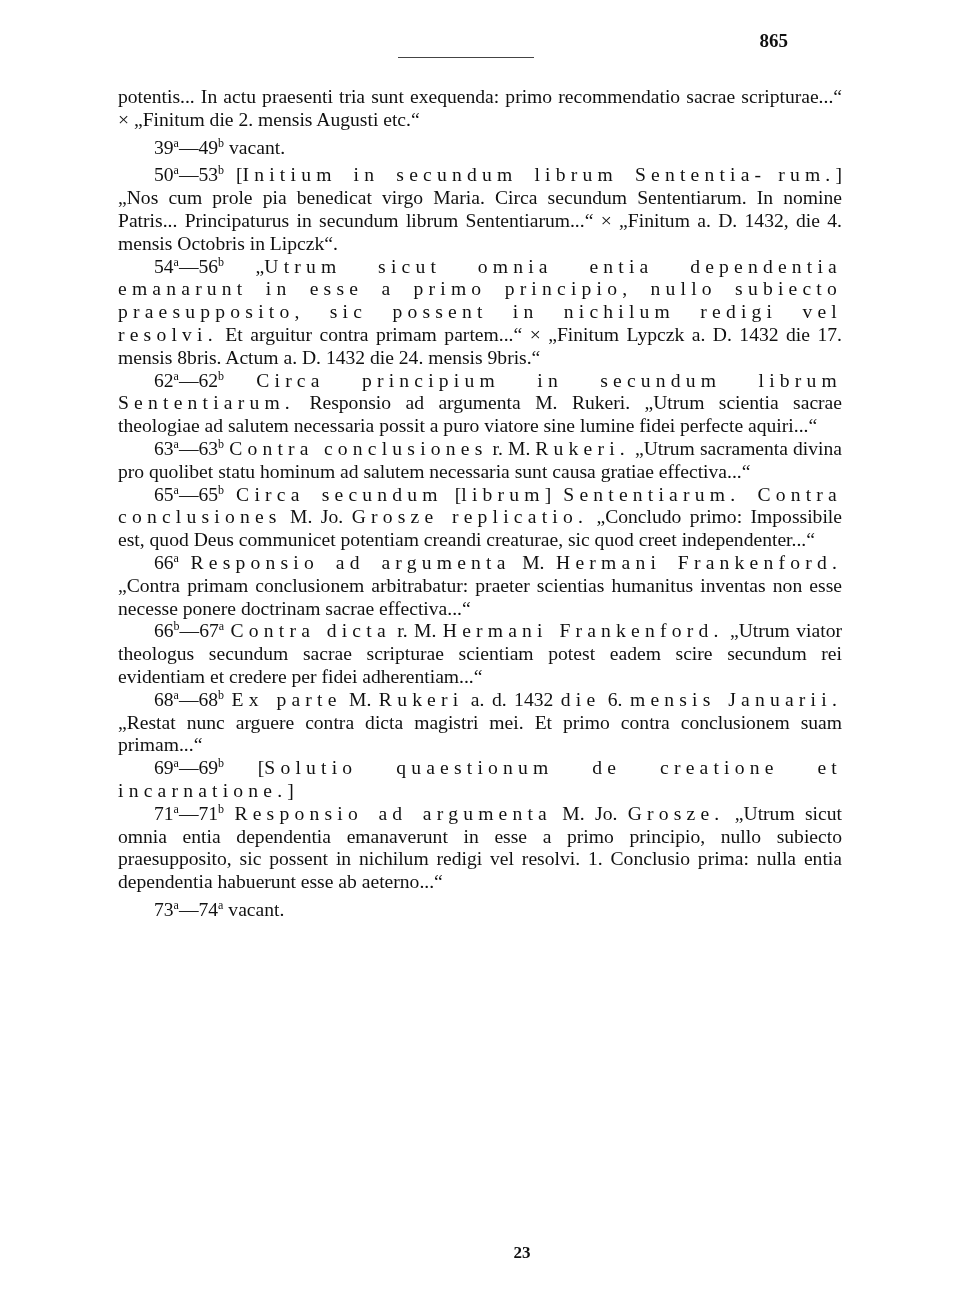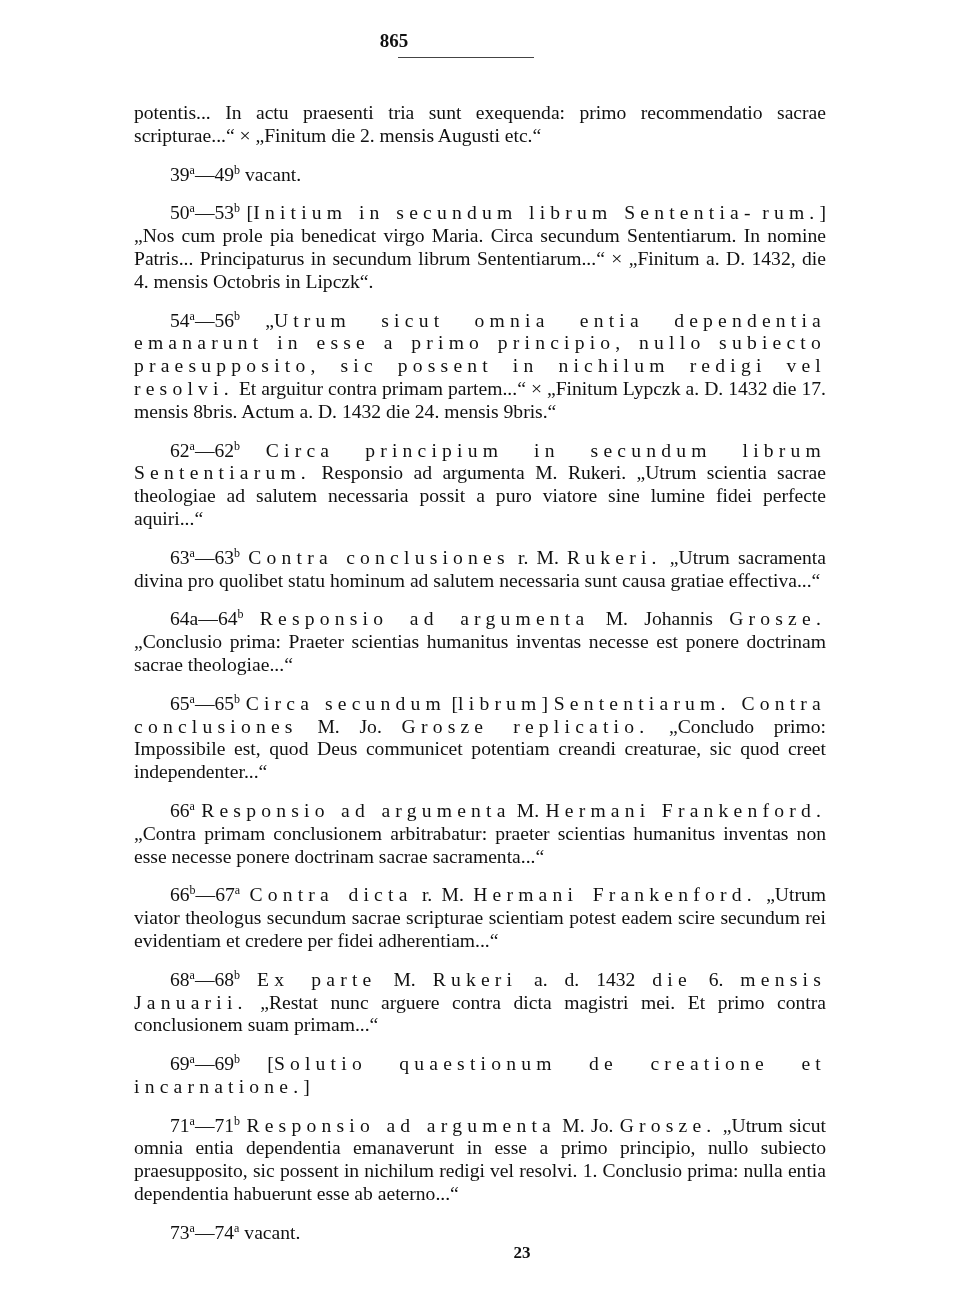--- a/index.html
+++ b/index.html
@@ -1,22 +1,22 @@
 <!DOCTYPE html>
 <html><head>
 <meta charset="utf-8">
 <style>
   html, body { margin: 0; padding: 0; background: #ffffff; }
   body { width: 960px; height: 1296px; position: relative; overflow: hidden;
          font-family: "Liberation Serif", "DejaVu Serif", serif; color: #111; }
-  .page-number-top { position: absolute; top: 30px; left: 0; width: 788px; text-align: center;
+  .page-number-top { position: absolute; top: 30px; left: 0; width: 788px; text-align: right;
          font-size: 19px; font-weight: bold; }
   .rule { position: absolute; top: 57px; left: 398px; width: 136px; height: 1px; background: #444; }
   .body-text { position: absolute; top: 86px; left: 118px; width: 724px; font-size: 19.6px; line-height: 22.8px; }
-  .p { margin: 16px; text-align: justify; text-indent: 0; }
+  .p { margin: 0; text-align: justify; text-indent: 0; }
   .p.ind { text-indent: 36px; }
   .p.vac { text-indent: 36px; margin-top: 5px; margin-bottom: 5px; }
   .p.first { }
   .sp { letter-spacing: 5.2px; }
   sup { font-size: 12px; line-height: 0; vertical-align: 7px; }
   .page-number-bottom { position: absolute; top: 1243px; left: 0; width: 960px; text-align: center;
          font-size: 17px; font-weight: bold; padding-left: 42px; }
 </style>
 </head>
 <body>
@@ -24,23 +24,22 @@
 <div class="page-number-top">865</div>
 <div class="rule"></div>
 
 <div class="body-text" id="body-text">
     <p class="p first"><span>potentis... In actu praesenti tria sunt exequenda: primo recommendatio sacrae scripturae...“ × „Finitum die 2. mensis Augusti etc.“</span></p>
     <p class="p vac"><span>39</span><sup>a</sup><span>—49</span><sup>b</sup><span> vacant.</span></p>
     <p class="p ind"><span>50</span><sup>a</sup><span>—53</span><sup>b</sup><span> [</span><span class="sp">Initium in secundum librum Sententia-</span><span> </span><span class="sp">rum.</span><span>] „Nos cum prole pia benedicat virgo Maria. Circa secundum Sententiarum. In nomine Patris... Principaturus in secundum librum Sententiarum...“ × „Finitum a. D. 1432, die 4. mensis Octobris in Lipczk“.</span></p>
     <p class="p ind"><span>54</span><sup>a</sup><span>—56</span><sup>b</sup><span> „</span><span class="sp">Utrum sicut omnia entia dependentia emanarunt in esse a primo principio, nullo subiecto praesupposito, sic possent in nichilum redigi vel resolvi.</span><span> Et arguitur contra primam partem...“ × „Finitum Lypczk a. D. 1432 die 17. mensis 8bris. Actum a. D. 1432 die 24. mensis 9bris.“</span></p>
     <p class="p ind"><span>62</span><sup>a</sup><span>—62</span><sup>b</sup><span> </span><span class="sp">Circa principium in secundum librum Sententiarum.</span><span> Responsio ad argumenta M. Rukeri. „Utrum scientia sacrae theologiae ad salutem necessaria possit a puro viatore sine lumine fidei perfecte aquiri...“</span></p>
     <p class="p ind"><span>63</span><sup>a</sup><span>—63</span><sup>b</sup><span> </span><span class="sp">Contra conclusiones</span><span> r. M. </span><span class="sp">Rukeri.</span><span> „Utrum sacramenta divina pro quolibet statu hominum ad salutem necessaria sunt causa gratiae effectiva...“</span></p>
-    <p class="p ind"><span>64a—64</span><sup>b</sup><span> </span><span class="sp">Responsio ad argumenta</span><span> M. Johannis </span><span class="sp">Grosze.</span><span> „Conclusio prima: Praeter scientias humanitus inventas necesse est ponere doctrinam sacrae theologiae...“</span></p>
     <p class="p ind"><span>65</span><sup>a</sup><span>—65</span><sup>b</sup><span> </span><span class="sp">Circa secundum</span><span> [</span><span class="sp">librum</span><span>] </span><span class="sp">Sententiarum. Contra conclusiones</span><span> M. Jo. </span><span class="sp">Grosze replicatio.</span><span> „Concludo primo: Impossibile est, quod Deus communicet potentiam creandi creaturae, sic quod creet independenter...“</span></p>
-    <p class="p ind"><span>66</span><sup>a</sup><span> </span><span class="sp">Responsio ad argumenta</span><span> M. </span><span class="sp">Hermani Frankenford.</span><span> „Contra primam conclusionem arbitrabatur: praeter scientias humanitus inventas non esse necesse ponere doctrinam sacrae sacramenta...“</span></p>
+    <p class="p ind"><span>66</span><sup>a</sup><span> </span><span class="sp">Responsio ad argumenta</span><span> M. </span><span class="sp">Hermani Frankenford.</span><span> „Contra primam conclusionem arbitrabatur: praeter scientias humanitus inventas non esse necesse ponere doctrinam sacrae effectiva...“</span></p>
     <p class="p ind"><span>66</span><sup>b</sup><span>—67</span><sup>a</sup><span> </span><span class="sp">Contra dicta</span><span> r. M. </span><span class="sp">Hermani Frankenford.</span><span> „Utrum viator theologus secundum sacrae scripturae scientiam potest eadem scire secundum rei evidentiam et credere per fidei adherentiam...“</span></p>
     <p class="p ind"><span>68</span><sup>a</sup><span>—68</span><sup>b</sup><span> </span><span class="sp">Ex parte</span><span> M. </span><span class="sp">Rukeri</span><span> a. d. 1432 </span><span class="sp">die</span><span> 6. </span><span class="sp">mensis Januarii.</span><span> „Restat nunc arguere contra dicta magistri mei. Et primo contra conclusionem suam primam...“</span></p>
     <p class="p ind"><span>69</span><sup>a</sup><span>—69</span><sup>b</sup><span> [</span><span class="sp">Solutio quaestionum de creatione et incarnatione.</span><span>]</span></p>
     <p class="p ind"><span>71</span><sup>a</sup><span>—71</span><sup>b</sup><span> </span><span class="sp">Responsio ad argumenta</span><span> M. Jo. </span><span class="sp">Grosze.</span><span> „Utrum sicut omnia entia dependentia emanaverunt in esse a primo principio, nullo subiecto praesupposito, sic possent in nichilum redigi vel resolvi. 1. Conclusio prima: nulla entia dependentia habuerunt esse ab aeterno...“</span></p>
     <p class="p vac"><span>73</span><sup>a</sup><span>—74</span><sup>a</sup><span> vacant.</span></p>
   </div>
 
 <div class="page-number-bottom">23</div>
 
 </body></html>

